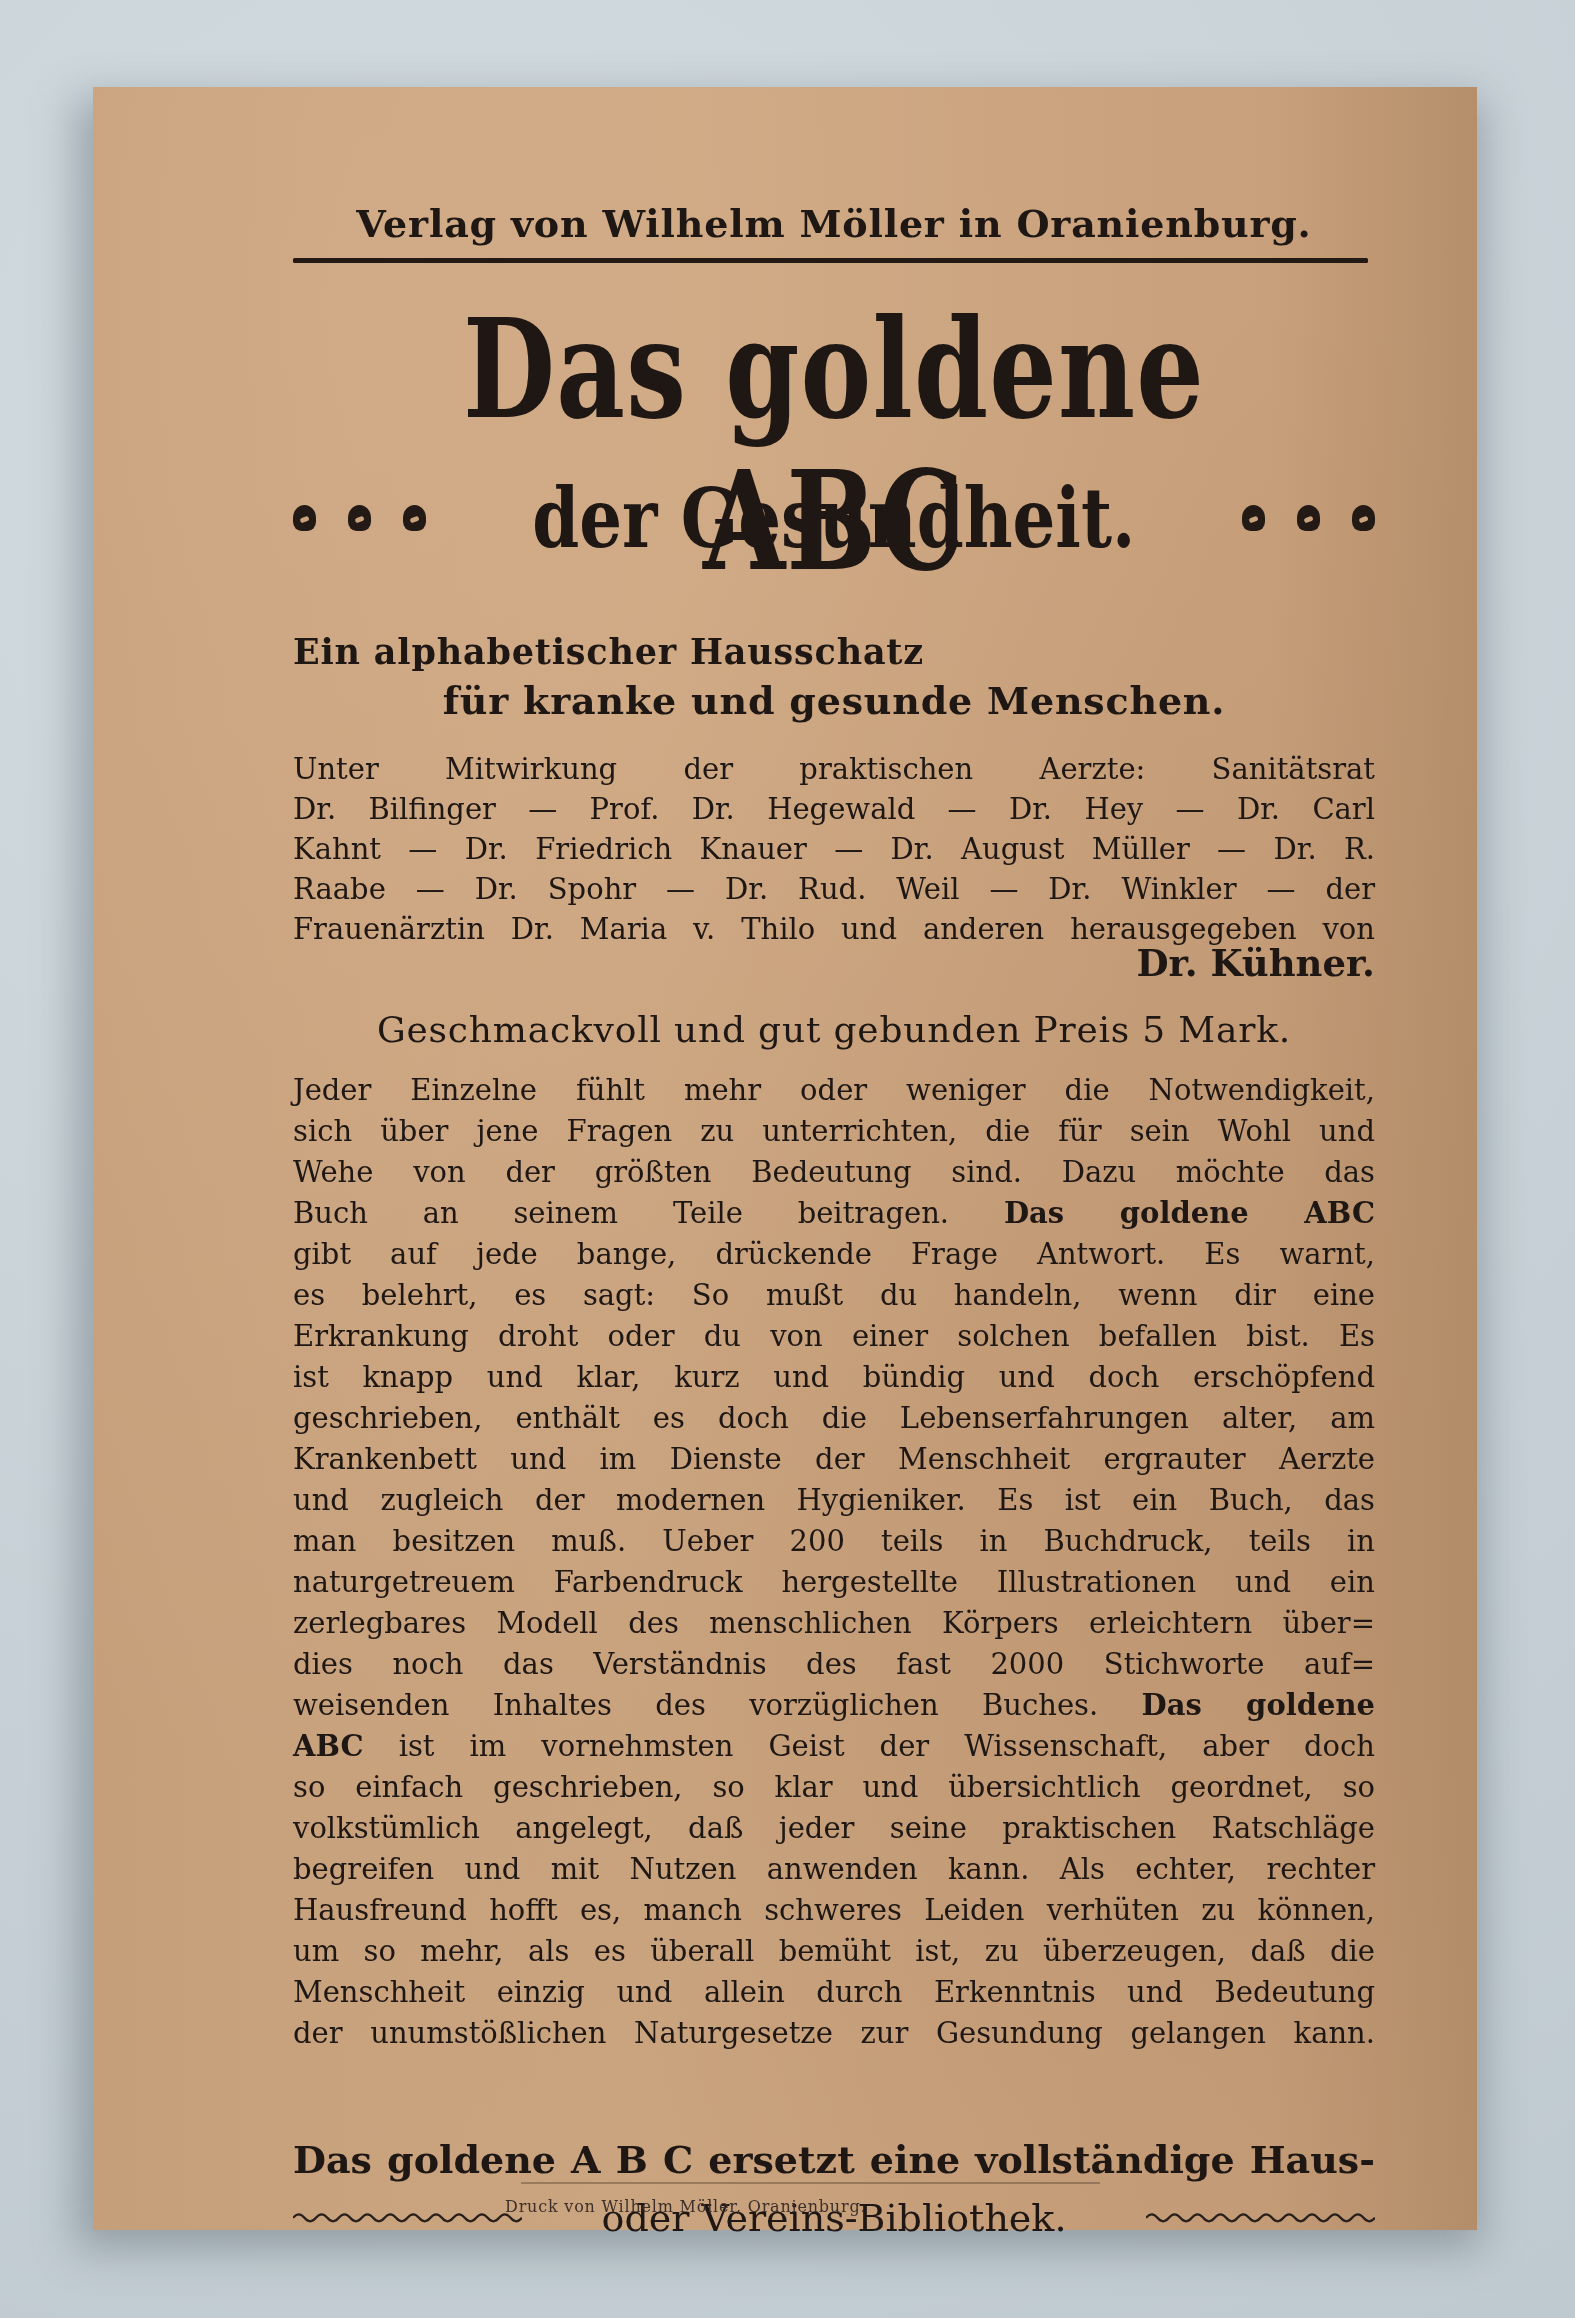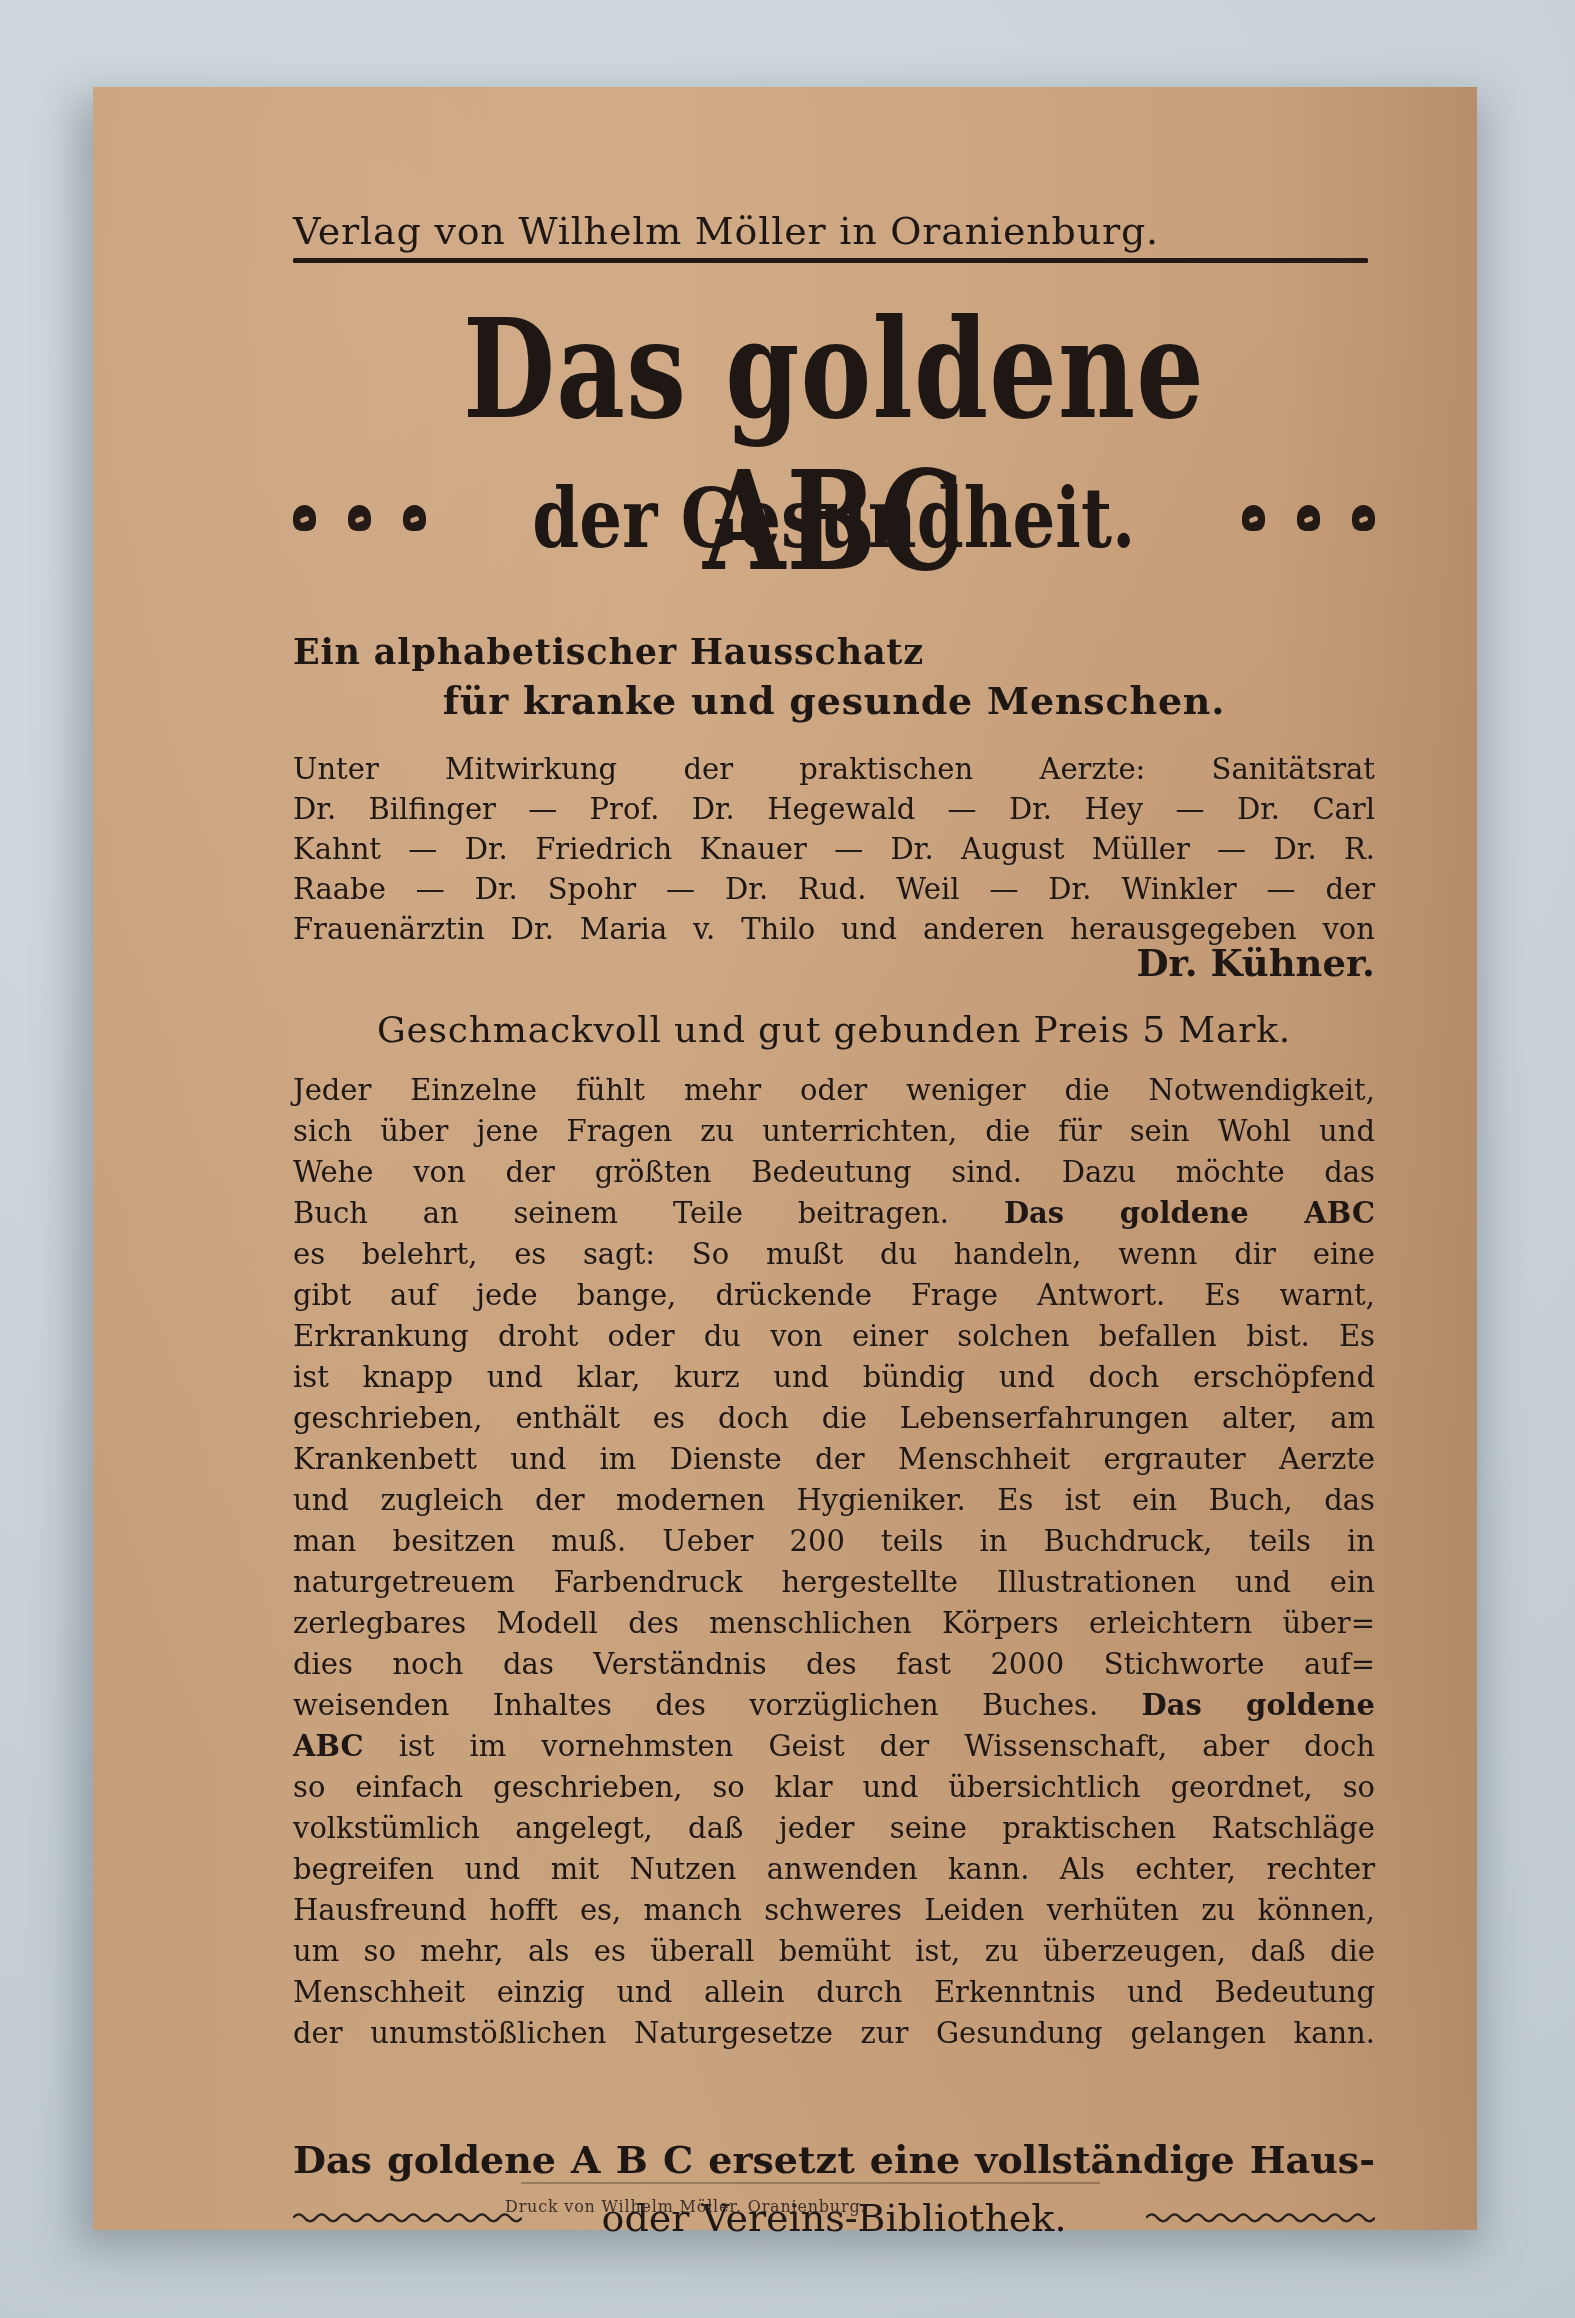--- a/index.html
+++ b/index.html
@@ -38,26 +38,25 @@
     color: #1e1714;
     box-sizing: border-box;
   }
   .inner {
     position: absolute;
     left: 200px;
     width: 1082px;
   }
   .publisher {
     top: 114px;
-    text-align: left;
-    font-family: "DejaVu Serif", serif;
-    font-weight: normal;
-    font-size: 38px;
-    letter-spacing: 0.8px;
-    margin-top: 8px;
+    text-align: center;
+    font-family: "DejaVu Serif", serif;
+    font-weight: bold;
+    font-size: 38px;
+    letter-spacing: 0.8px;
   }
   .pub-rule {
     position: absolute;
     left: 200px;
     top: 171px;
     width: 1075px;
     height: 4.6px;
     background: #231a16;
     border-radius: 1.5px;
   }
@@ -250,22 +249,22 @@
 
   <div class="inner editor">Dr. Kühner.</div>
 
   <div class="inner price">Geschmackvoll und gut gebunden Preis 5 Mark.</div>
 
   <div class="inner body-text">
     <span class="line">Jeder Einzelne fühlt mehr oder weniger die Notwendigkeit,</span>
     <span class="line">sich über jene Fragen zu unterrichten, die für sein Wohl und</span>
     <span class="line">Wehe von der größten Bedeutung sind. Dazu möchte das</span>
     <span class="line"><span>Buch an seinem Teile beitragen.</span> <span class="bold-inline">Das goldene ABC</span></span>
+    <span class="line">gibt auf jede bange, drückende Frage Antwort. Es warnt,</span>
     <span class="line">es belehrt, es sagt: So mußt du handeln, wenn dir eine</span>
-    <span class="line">gibt auf jede bange, drückende Frage Antwort. Es warnt,</span>
     <span class="line">Erkrankung droht oder du von einer solchen befallen bist. Es</span>
     <span class="line">ist knapp und klar, kurz und bündig und doch erschöpfend</span>
     <span class="line">geschrieben, enthält es doch die Lebenserfahrungen alter, am</span>
     <span class="line">Krankenbett und im Dienste der Menschheit ergrauter Aerzte</span>
     <span class="line">und zugleich der modernen Hygieniker. Es ist ein Buch, das</span>
     <span class="line">man besitzen muß. Ueber 200 teils in Buchdruck, teils in</span>
     <span class="line">naturgetreuem Farbendruck hergestellte Illustrationen und ein</span>
     <span class="line">zerlegbares Modell des menschlichen Körpers erleichtern über=</span>
     <span class="line">dies noch das Verständnis des fast 2000 Stichworte auf=</span>
     <span class="line"><span>weisenden Inhaltes des vorzüglichen Buches.</span> <span class="bold-inline">Das goldene</span></span>

